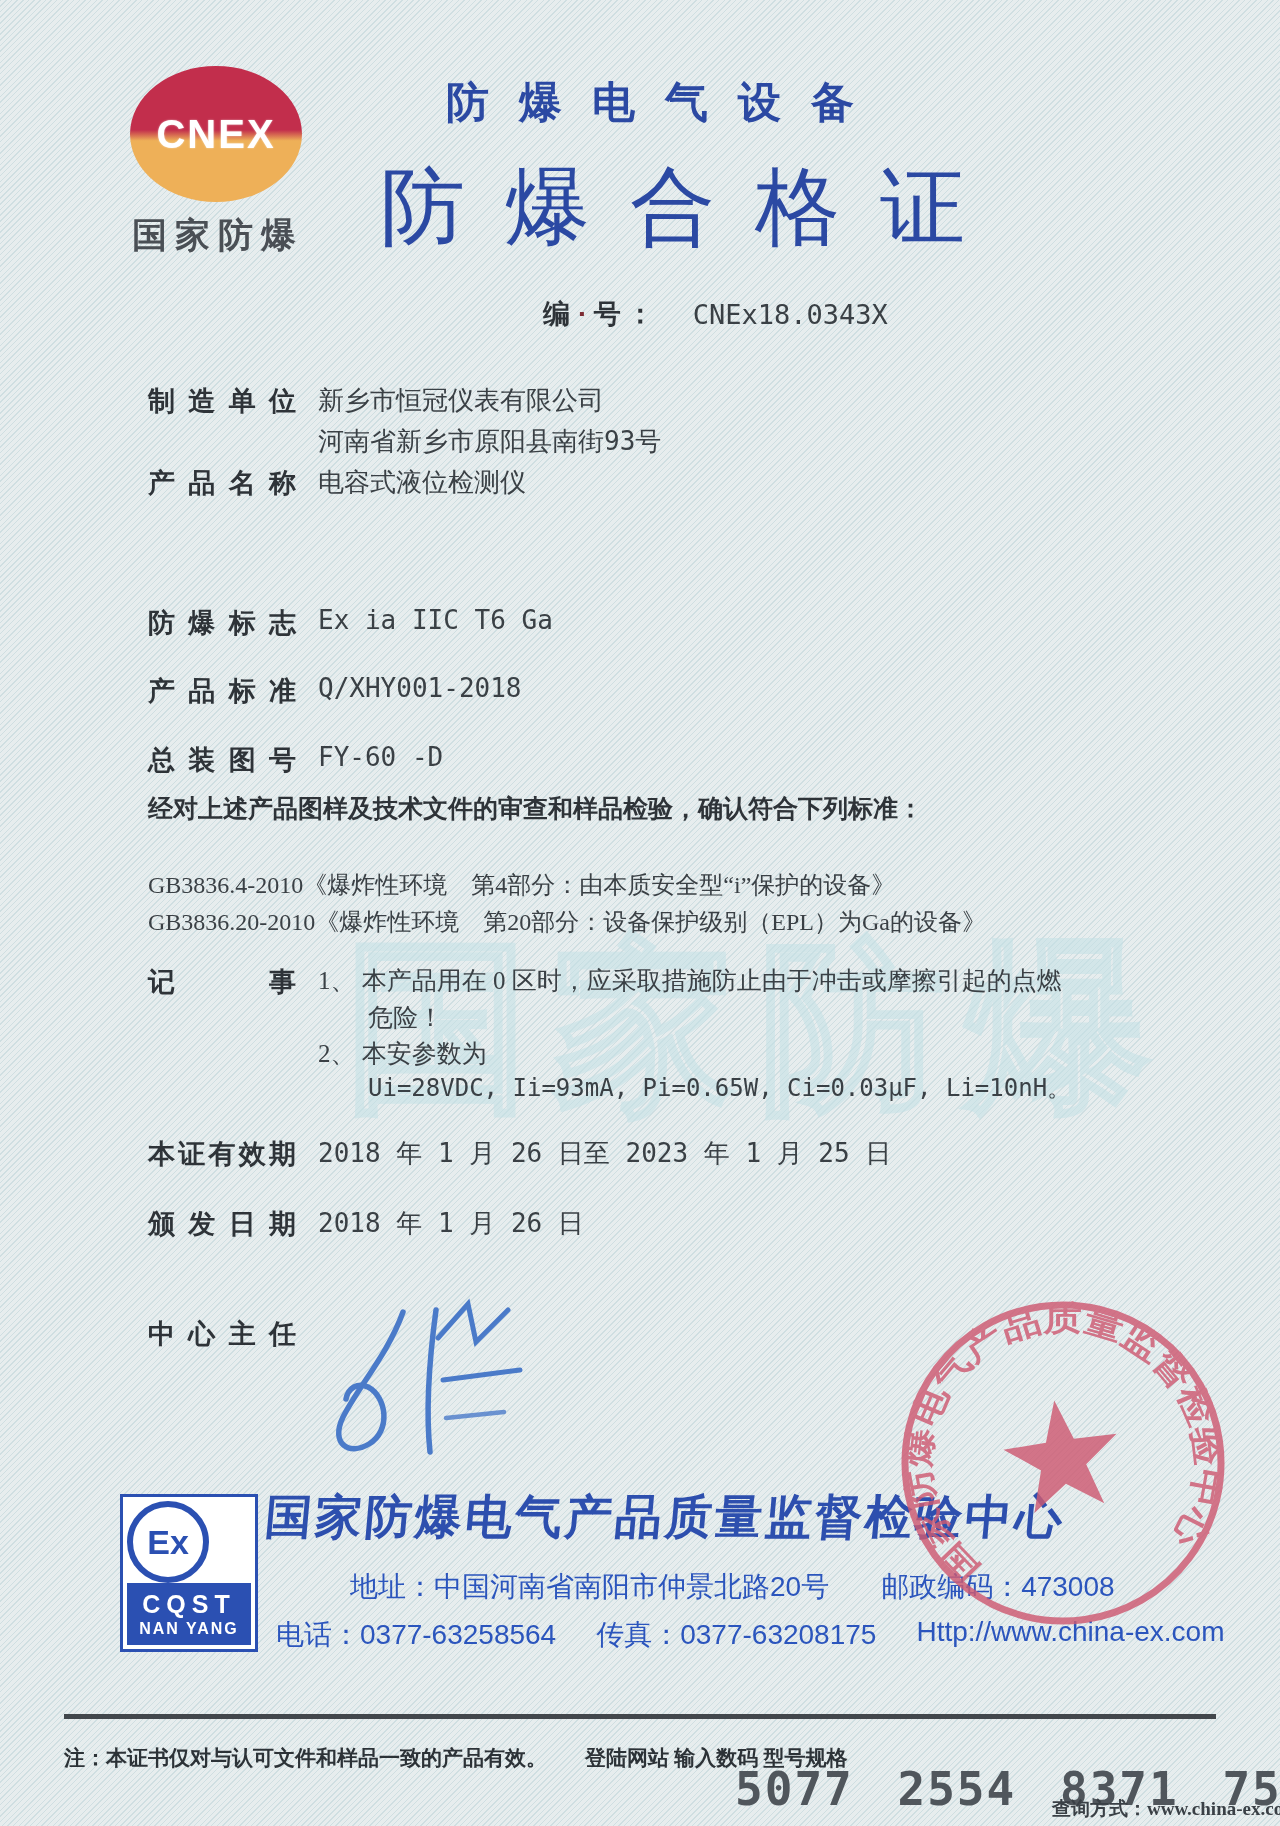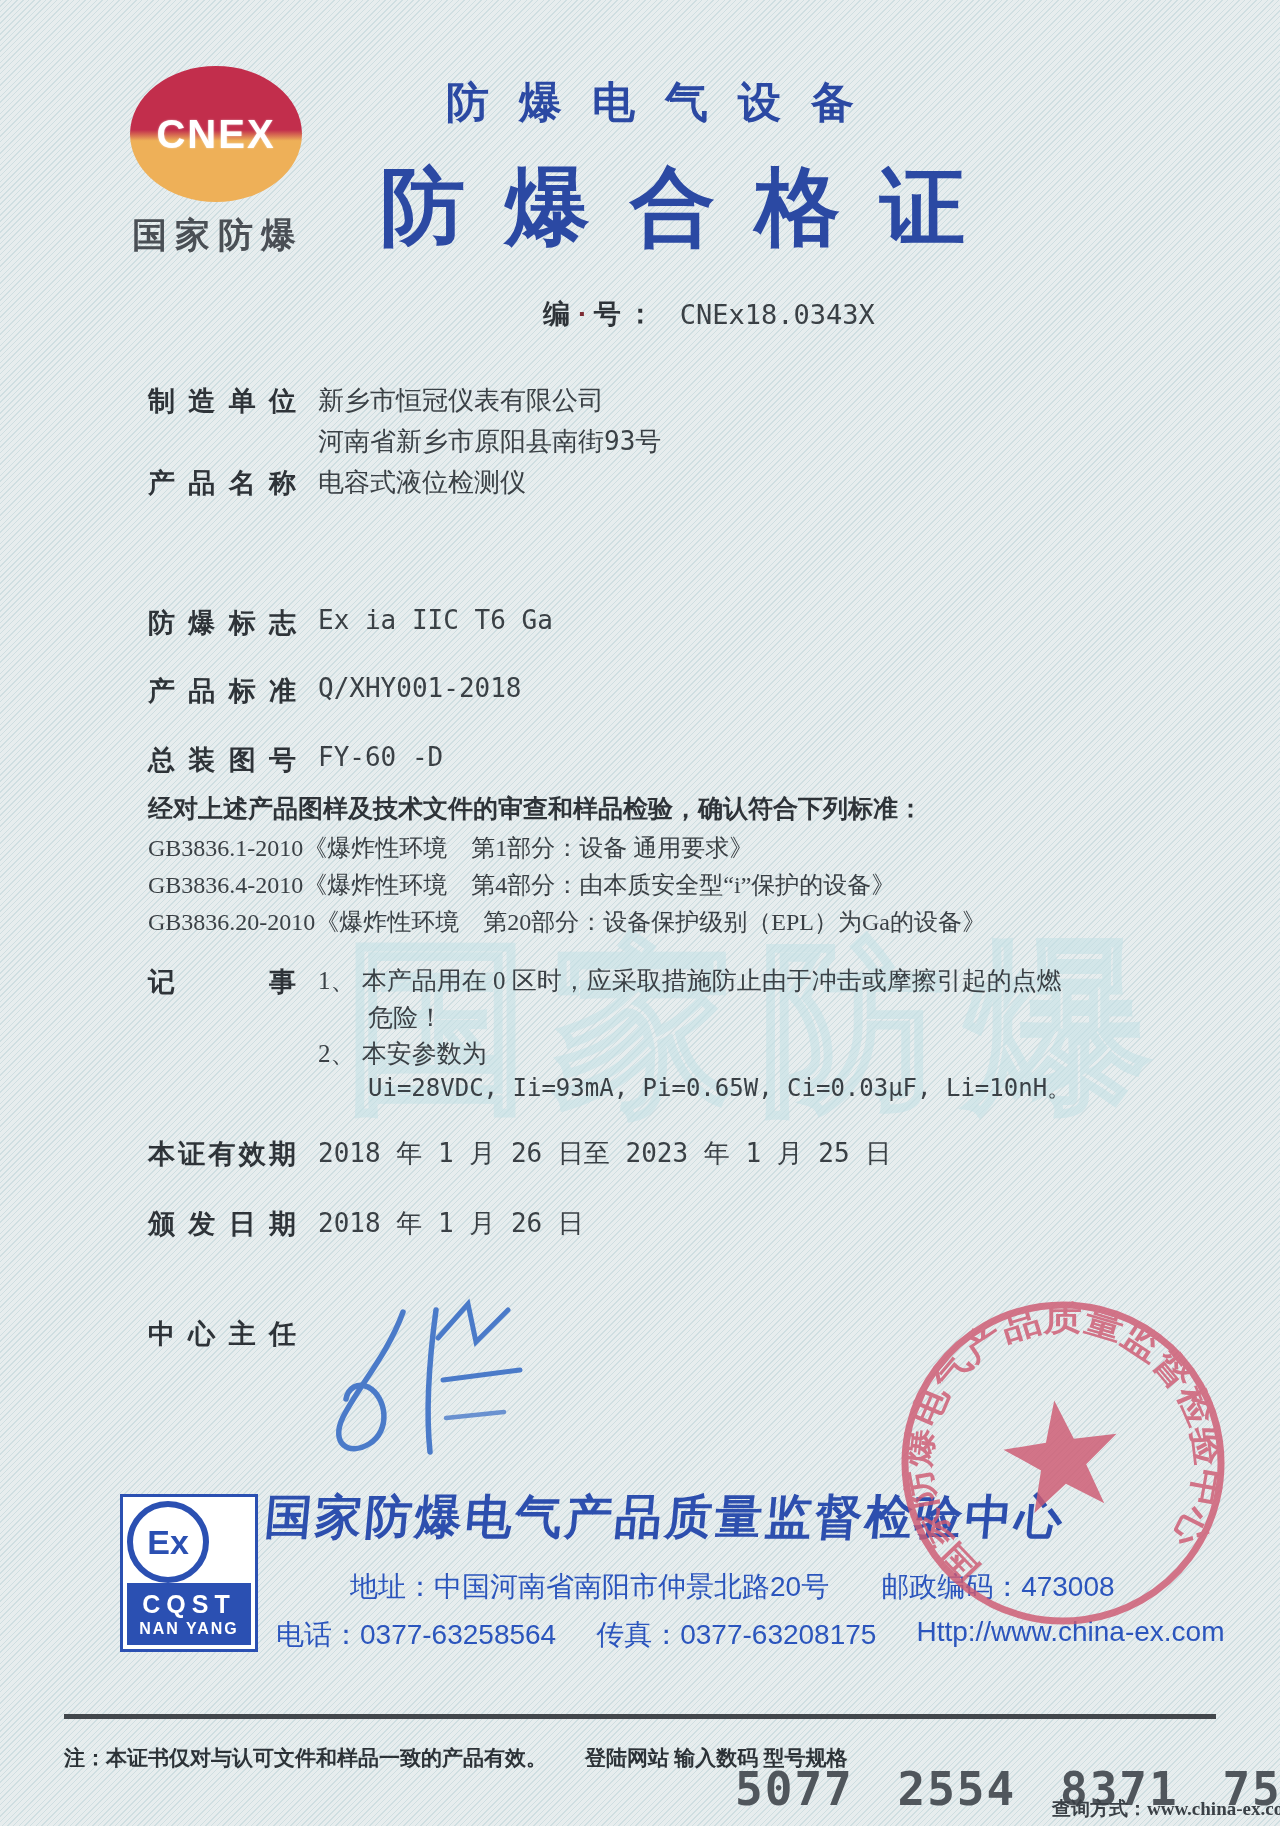--- a/index.html
+++ b/index.html
@@ -40,30 +40,30 @@
     font-family:"Liberation Sans",sans-serif;
   }
   .title-block{position:absolute;left:340px;top:74px;width:620px;text-align:center;z-index:2;}
   .doc-subtitle{
     font-family:"Liberation Sans",sans-serif;
     font-size:43px;font-weight:700;color:#2b49a3;letter-spacing:30px;padding-left:30px;
   }
   .doc-title{
     margin-top:18px;
     font-family:"Liberation Sans",sans-serif;
-    font-size:85px;font-weight:700;color:#2b49a3;letter-spacing:40px;padding-left:40px;
+    font-size:85px;font-weight:400;color:#2b49a3;letter-spacing:40px;padding-left:40px;
     white-space:nowrap;
   }
   .cert-row{
     position:absolute;left:543px;top:296px;z-index:2;
     font-size:27px;color:#2e3338;display:flex;align-items:center;
   }
   .cert-label{letter-spacing:6px;font-weight:600;}
   .cert-dot{color:#7c2b33;font-size:16px;margin:0 9px 0 3px;}
-  .cert-no{margin-left:20px;font-family:"DejaVu Sans Mono",monospace;color:#3a4045;}
+  .cert-no{margin-left:33px;font-family:"DejaVu Sans Mono",monospace;color:#3a4045;}
   
   .row{position:absolute;left:148px;display:flex;z-index:2;}
   .flabel{
     width:148px;margin-right:22px;flex:none;
     font-size:27px;font-weight:600;color:#2e3338;
     text-align:justify;text-align-last:justify;
   }
   .fvalue{
     font-size:26px;color:#3a4045;white-space:pre-wrap;
     font-family:"DejaVu Sans Mono","Liberation Mono",monospace;
@@ -164,21 +164,20 @@
     <div class="flabel">产品标准</div>
     <div class="fvalue">Q/XHY001-2018</div>
   </div>
 
   <div class="row" style="top:742px">
     <div class="flabel">总装图号</div>
     <div class="fvalue">FY-60 -D</div>
   </div>
 
   <div class="plain intro" style="left:148px;top:792px">经对上述产品图样及技术文件的审查和样品检验，确认符合下列标准：</div>
-  <div class="plain" style="left:148px;top:832px">GB3836.1-2010《爆炸性环境　第1部分：设备 通用要求》</div>
   <div class="plain" style="left:148px;top:869px">GB3836.4-2010《爆炸性环境　第4部分：由本质安全型“i”保护的设备》</div>
   <div class="plain" style="left:148px;top:906px">GB3836.20-2010《爆炸性环境　第20部分：设备保护级别（EPL）为Ga的设备》</div>
 
   <div class="row" style="top:964px">
     <div class="flabel">记　事</div>
   </div>
   <div class="plain" style="left:318px;top:964px;font-size:25px">1、 本产品用在 0 区时，应采取措施防止由于冲击或摩擦引起的点燃</div>
   <div class="plain" style="left:368px;top:1001px;font-size:25px">危险！</div>
   <div class="plain" style="left:318px;top:1037px;font-size:25px">2、 本安参数为</div>
   <div class="plain mono" style="left:368px;top:1072px;font-size:24px">Ui=28VDC, Ii=93mA, Pi=0.65W, Ci=0.03μF, Li=10nH。</div>

